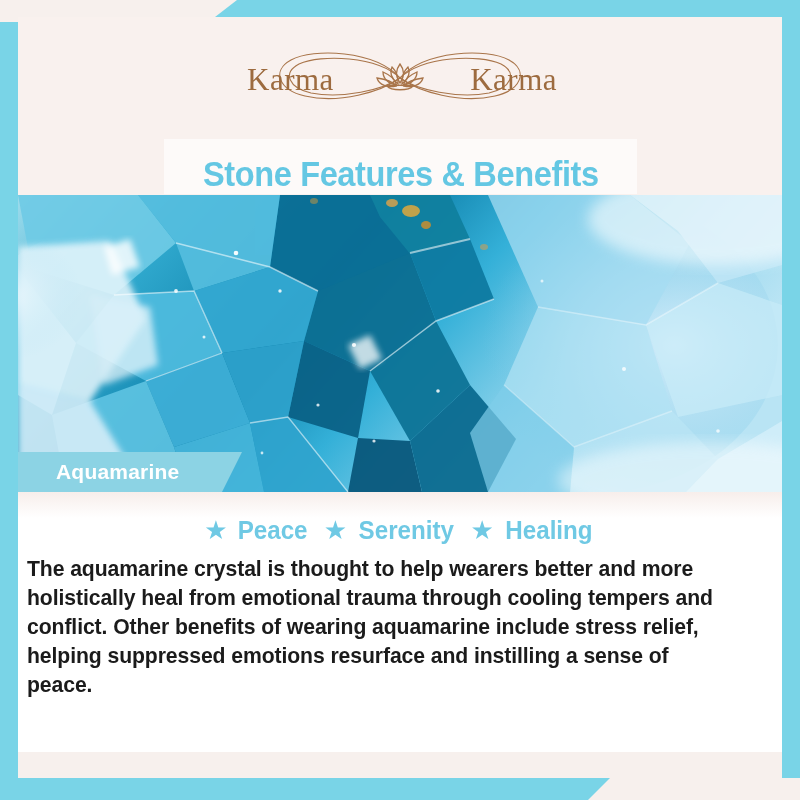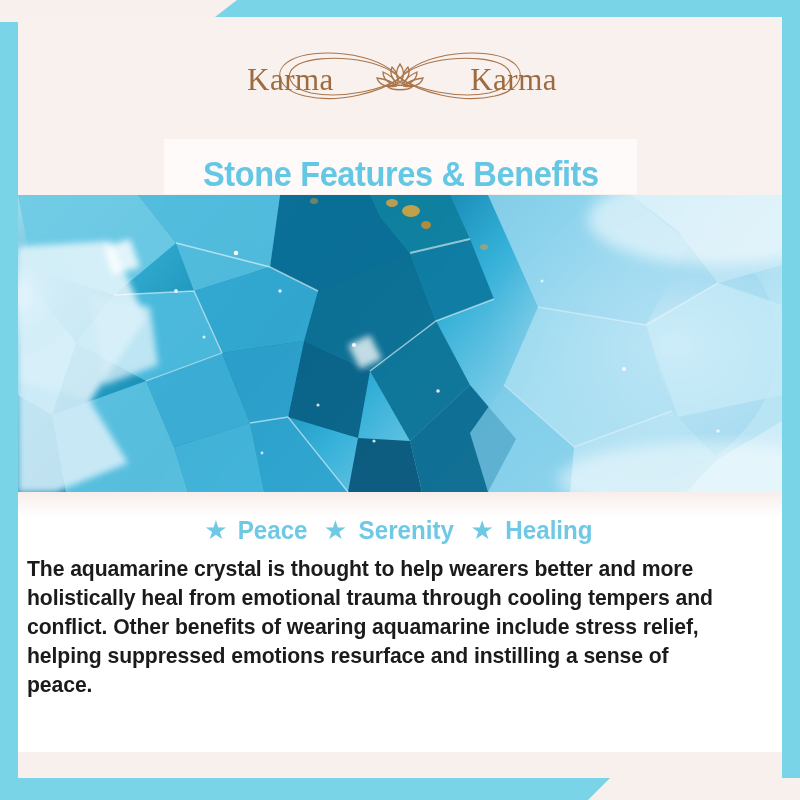--- a/index.html
+++ b/index.html
@@ -379,20 +379,23 @@
         <circle cx="700" cy="236" r="1.8" opacity="0.75"></circle>
         <circle cx="158" cy="96" r="1.9" opacity="0.85"></circle>
         <circle cx="356" cy="246" r="1.6" opacity="0.8"></circle>
       </g>
 
       <polygon points="330,150 352,140 364,164 342,174" fill="#ffffff" opacity="0.75" filter="url(#soft)"></polygon>
       <polygon points="86,52 112,44 122,72 94,80" fill="#ffffff" opacity="0.8" filter="url(#soft)"></polygon>
     </svg>
   </div>
 
+  <div class="stone-tag">
+    <span class="stone-tag-label">Aquamarine</span>
+  </div>
 
   <div class="lower">
     <div class="lower-topfade"></div>
 
     <div class="keywords">
       <div class="kw">
         <span class="kw-star">★</span>
         <span class="kw-label">Peace</span>
       </div>
       <div class="kw">

